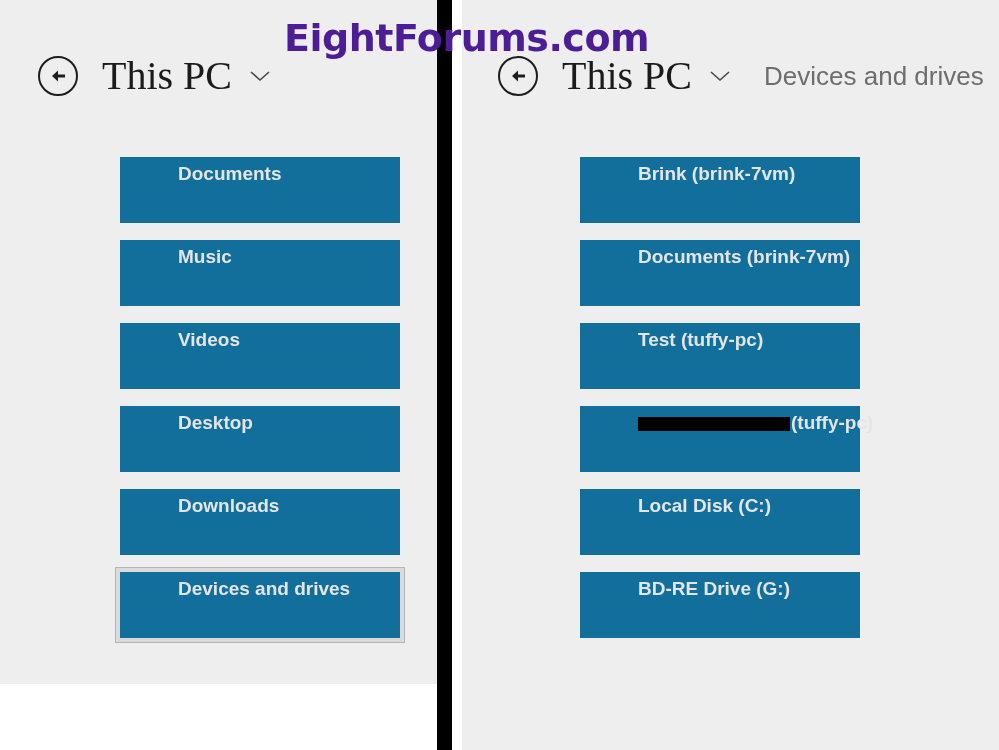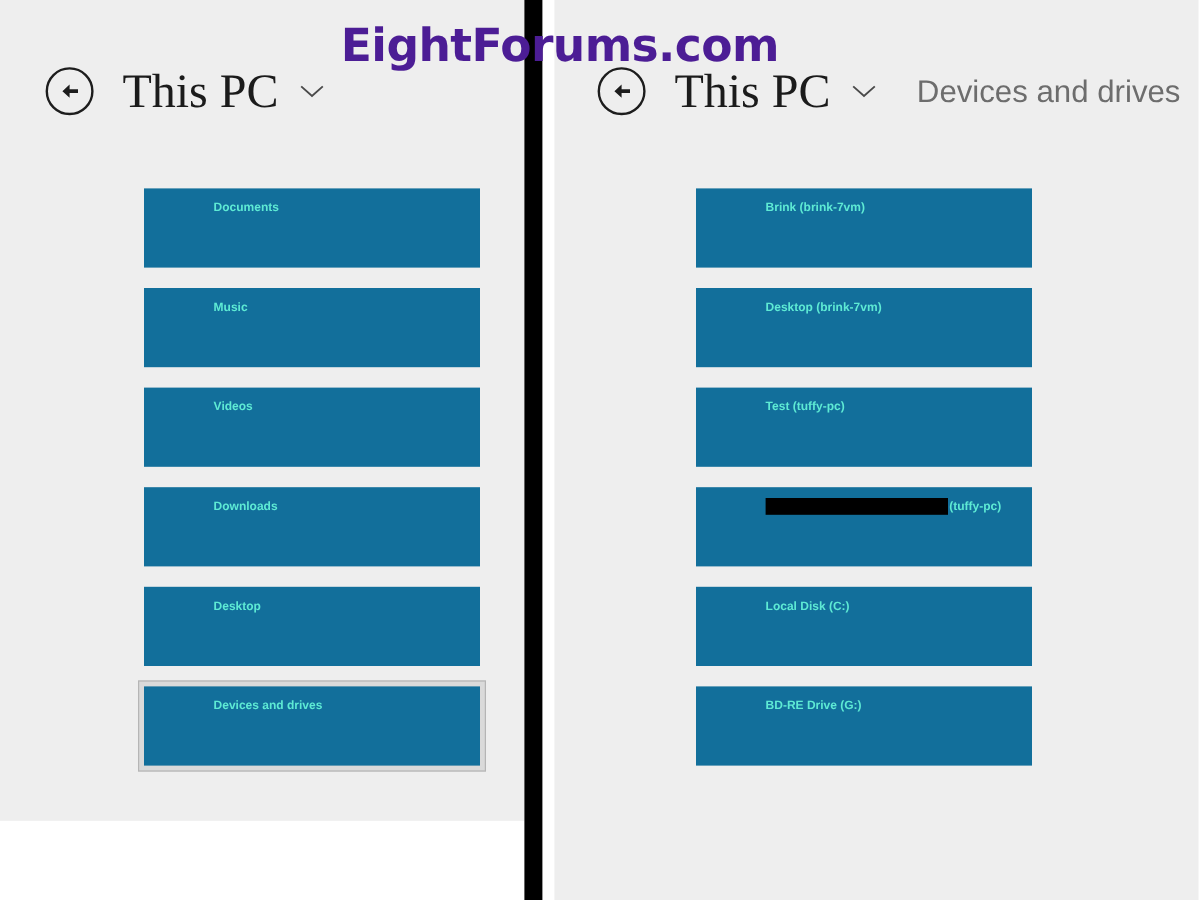--- a/index.html
+++ b/index.html
@@ -137,23 +137,23 @@
     height: 66px;
     background: #126f9b;
     box-sizing: border-box;
     padding: 9px 0 0 11px;
     cursor: pointer;
     position: relative;
   }
   .tile-label {
     font-family: "Liberation Sans", sans-serif;
     font-weight: bold;
-    font-size: 10px;
+    font-size: 19px;
     line-height: 16px;
-    color: #5eead4;
+    color: #e5e5e5;
     white-space: nowrap;
     padding-left: 47px;
   }
   .tile-label .redacted {
     display: inline-block;
     vertical-align: middle;
     width: 152px;
     height: 14px;
     background: #000000;
     margin-right: 1px;
@@ -193,26 +193,26 @@
           <div class="tile-label">Music</div>
         </div>
       </div>
       <div class="tile-wrap">
         <div class="tile">
           <div class="tile-label">Videos</div>
         </div>
       </div>
       <div class="tile-wrap">
         <div class="tile">
+          <div class="tile-label">Desktop</div>
+        </div>
+      </div>
+      <div class="tile-wrap">
+        <div class="tile">
           <div class="tile-label">Downloads</div>
-        </div>
-      </div>
-      <div class="tile-wrap">
-        <div class="tile">
-          <div class="tile-label">Desktop</div>
         </div>
       </div>
       <div class="tile-wrap selected">
         <div class="tile">
           <div class="tile-label">Devices and drives</div>
         </div>
       </div>
     </div>
   </div>
 
@@ -238,21 +238,21 @@
     </div>
 
     <div class="tile-column" id="tiles-right" style="left:113px;">
       <div class="tile-wrap">
         <div class="tile">
           <div class="tile-label">Brink (brink-7vm)</div>
         </div>
       </div>
       <div class="tile-wrap">
         <div class="tile">
-          <div class="tile-label">Desktop (brink-7vm)</div>
+          <div class="tile-label">Documents (brink-7vm)</div>
         </div>
       </div>
       <div class="tile-wrap">
         <div class="tile">
           <div class="tile-label">Test (tuffy-pc)</div>
         </div>
       </div>
       <div class="tile-wrap">
         <div class="tile">
           <div class="tile-label">

